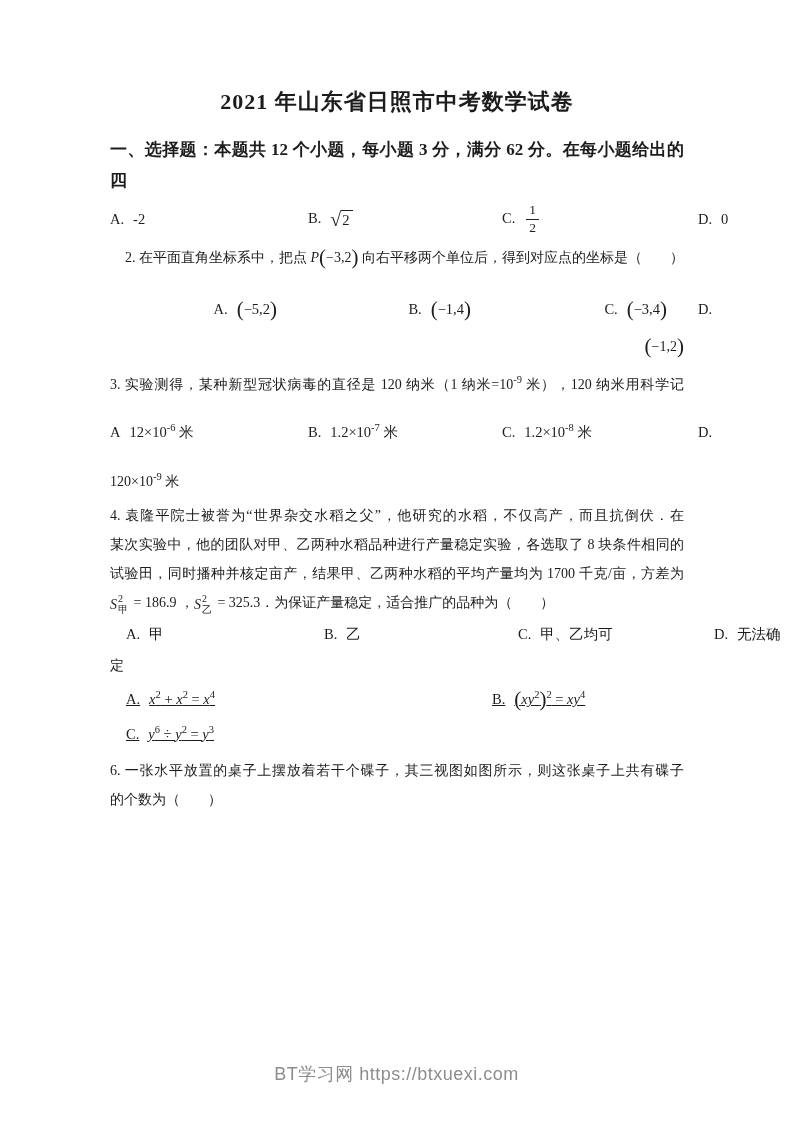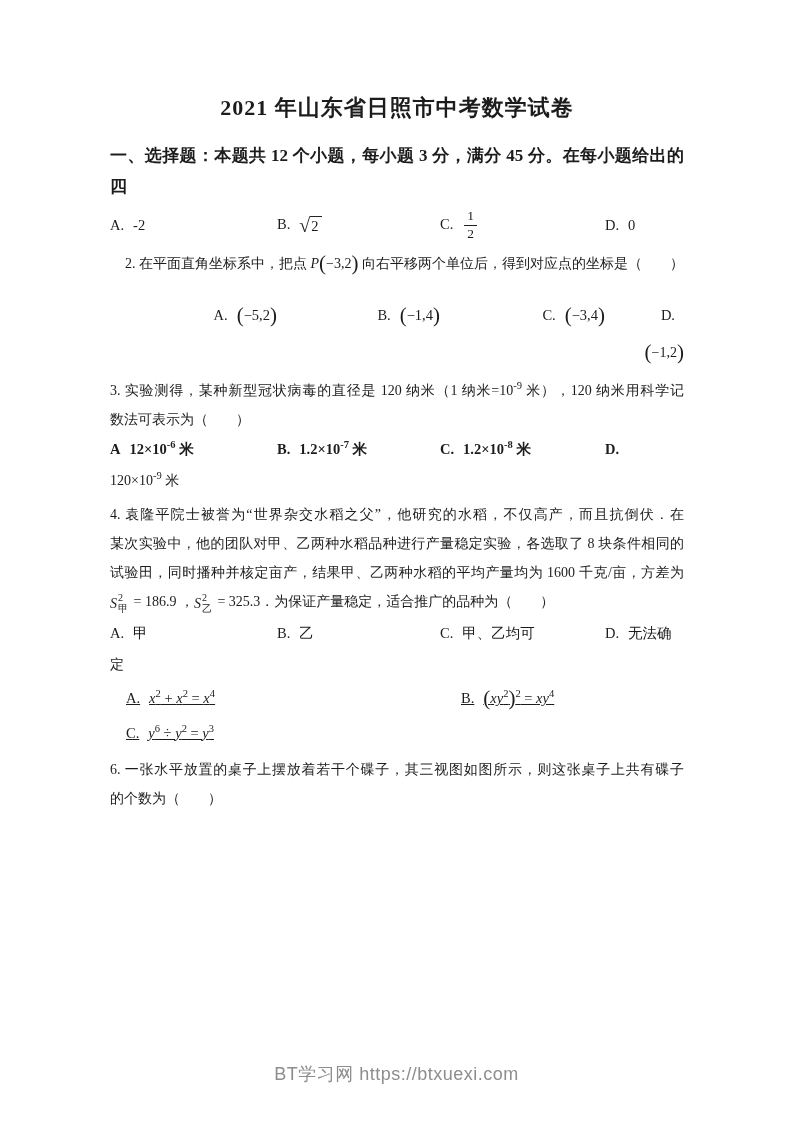--- a/index.html
+++ b/index.html
@@ -1,42 +1,42 @@
 <!DOCTYPE html>
 <html><head>
 <meta charset="utf-8">
 <style>
   html,body{margin:0;padding:0;background:#e8e8e8;}
   .page{
     width:793px;height:1122px;position:relative;background:#ffffff;
     font-family:"Liberation Serif","DejaVu Serif",serif;color:#1c1c1c;
     overflow:hidden;margin:0 auto;
   }
-  .content{position:absolute;left:110px;top:92px;width:574px;}
+  .content{position:absolute;left:110px;top:86px;width:574px;}
   .doc-title{
     font-size:22px;font-weight:bold;text-align:center;line-height:32px;
     margin:0 0 16px 0;letter-spacing:1px;
   }
   .intro{font-weight:bold;font-size:17px;line-height:31px;margin-bottom:5px;}
   .jline{text-align:justify;text-align-last:justify;}
   .q-line{font-size:14px;line-height:29px;}
   .question{margin-top:0;}
   #q2{margin-top:5px;text-align:right;}
   #q3{margin-top:9px;}
   #q4{margin-top:5px;}
   #q6{margin-top:6px;}
-  .opts-row{display:grid;align-items:center;font-size:14.5px;min-height:30px;}
+  .opts-row{display:grid;align-items:center;font-size:14.5px;min-height:30px;gap:31px;}
   .opts-4{grid-template-columns:167px 163px 165px 1fr;}
   .opts-2{grid-template-columns:335px 1fr;}
   .opt{white-space:nowrap;}
   .opt-label{margin-right:9px;}
   #q1 .opts-row{margin:2px 0 4px 0;}
   #q2 .opts-row{margin:23px 0 7px 0;}
-  #q3 .opts-row{margin:1px 0;font-weight:bold;}
-  #q4 .opts-row{margin:1px 0;}
+  #q3 .opts-row{margin:19px 0;}
+  #q4 .opts-row{margin:1px 16px;}
   #q5 .opts-row{margin:5px 16px;text-decoration:underline;}
   
   .msup{font-size:10.5px;vertical-align:6px;line-height:0;}
   .bp{font-size:21px;vertical-align:-2px;line-height:1;}
   .frac{display:inline-flex;flex-direction:column;align-items:center;
         vertical-align:middle;line-height:1.1;font-size:13.5px;margin:2px 2px;}
   .frac-n{border-bottom:1.4px solid #222;padding:0 3px 1px 3px;}
   .frac-d{padding-top:1px;}
   .sqrt{display:inline-flex;vertical-align:-3px;}
   .sqrt-sym{font-size:20px;line-height:19px;}
@@ -51,21 +51,21 @@
     font-size:18px;color:#8d8d8d;letter-spacing:0.5px;
   }
 </style>
 </head>
 <body>
 
 <div class="page">
   <div class="content">
     <h1 class="doc-title">2021 年山东省日照市中考数学试卷</h1>
     <div class="intro">
-        <div class="jline">一、选择题：本题共 12 个小题，每小题 3 分，满分 45 分。在每小题给出的四</div>
+        <div class="jline">一、选择题：本题共 12 个小题，每小题 3 分，满分 62 分。在每小题给出的四</div>
       </div>
     <div id="questions">
         <div class="question" id="q1">
           <div class="opts-row opts-4">
             <div class="opt"><span class="opt-label">A.</span><span class="opt-body">-2</span></div>
             <div class="opt"><span class="opt-label">B.</span><span class="opt-body"><span class="sqrt">
                   <span class="sqrt-sym">√</span>
                   <span class="sqrt-body">2</span>
                 </span></span></div>
             <div class="opt"><span class="opt-label">C.</span><span class="opt-body"><span class="frac">
@@ -80,33 +80,32 @@
           <div class="opts-row opts-4">
             <div class="opt"><span class="opt-label">A.</span><span class="opt-body"><span class="bp">(</span>−5,2<span class="bp">)</span></span></div>
             <div class="opt"><span class="opt-label">B.</span><span class="opt-body"><span class="bp">(</span>−1,4<span class="bp">)</span></span></div>
             <div class="opt"><span class="opt-label">C.</span><span class="opt-body"><span class="bp">(</span>−3,4<span class="bp">)</span></span></div>
             <div class="opt"><span class="opt-label">D.</span><span class="opt-body"></span></div>
           </div>
           <div class="q-line"><span class="bp">(</span>−1,2<span class="bp">)</span></div>
         </div>
         <div class="question" id="q3">
           <div class="q-line jline">3. 实验测得，某种新型冠状病毒的直径是 120 纳米（1 纳米=10<span class="msup">-9</span> 米），120 纳米用科学记</div>
-          <div class="q-line">数法可表示为（　　）</div>
           <div class="opts-row opts-4">
             <div class="opt"><span class="opt-label">A</span><span class="opt-body">12×10<span class="msup">-6</span> 米</span></div>
             <div class="opt"><span class="opt-label">B.</span><span class="opt-body">1.2×10<span class="msup">-7</span> 米</span></div>
             <div class="opt"><span class="opt-label">C.</span><span class="opt-body">1.2×10<span class="msup">-8</span> 米</span></div>
             <div class="opt"><span class="opt-label">D.</span><span class="opt-body"></span></div>
           </div>
           <div class="q-line">120×10<span class="msup">-9</span> 米</div>
         </div>
         <div class="question" id="q4">
           <div class="q-line jline">4. 袁隆平院士被誉为“世界杂交水稻之父”，他研究的水稻，不仅高产，而且抗倒伏．在</div>
           <div class="q-line jline">某次实验中，他的团队对甲、乙两种水稻品种进行产量稳定实验，各选取了 8 块条件相同的</div>
-          <div class="q-line jline">试验田，同时播种并核定亩产，结果甲、乙两种水稻的平均产量均为 1600 千克/亩，方差为</div>
+          <div class="q-line jline">试验田，同时播种并核定亩产，结果甲、乙两种水稻的平均产量均为 1700 千克/亩，方差为</div>
           <div class="q-line"><span class="ss">
               <i>S</i>
               <span class="ss-stack">
                 <span>2</span>
                 <span>甲</span>
               </span>
             </span> = 186.9 ，<span class="ss">
               <i>S</i>
               <span class="ss-stack">
                 <span>2</span>

